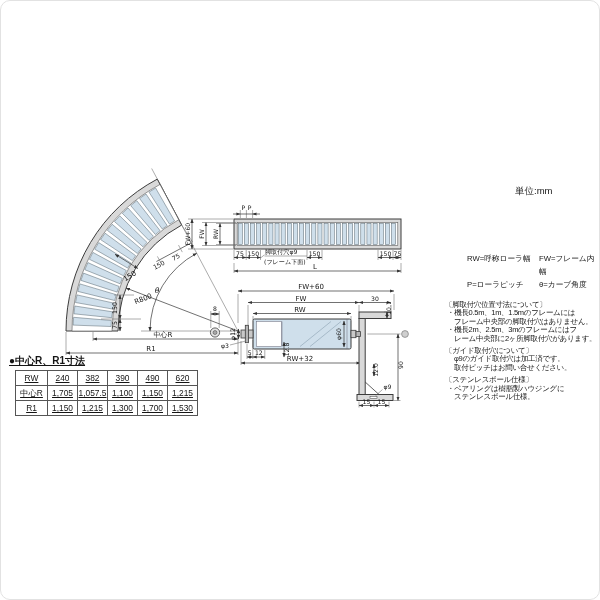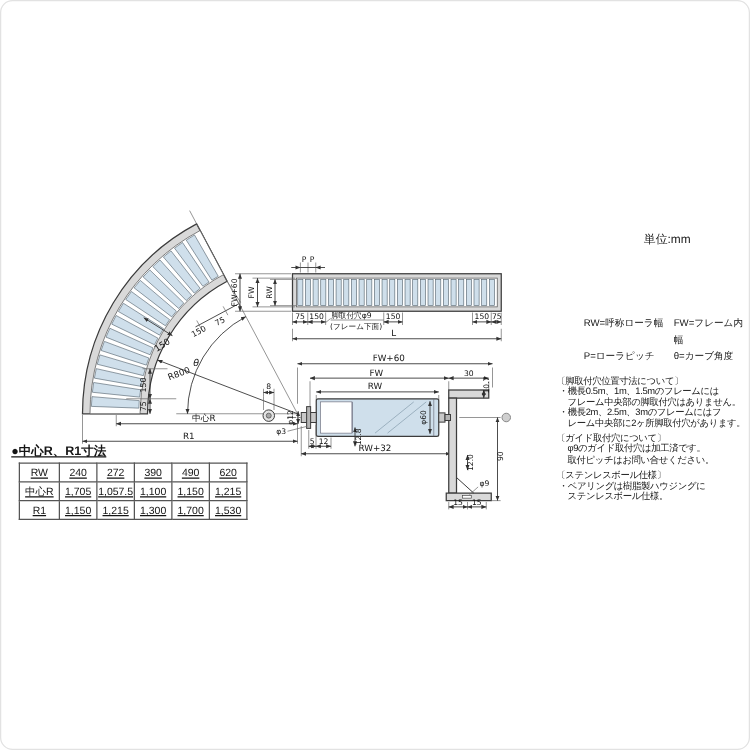--- a/index.html
+++ b/index.html
@@ -320,21 +320,21 @@
   </div>
 </div>
 
 <div class="table-block">
   <div class="tb-title">●中心R、R1寸法</div>
   <table>
     <tbody>
           <tr>
       <td>RW</td>
       <td>240</td>
-      <td>272</td>
+      <td>382</td>
       <td>390</td>
       <td>490</td>
       <td>620</td>
     </tr>
     <tr>
       <td>中心R</td>
       <td>1,705</td>
       <td>1,057.5</td>
       <td>1,100</td>
       <td>1,150</td>

